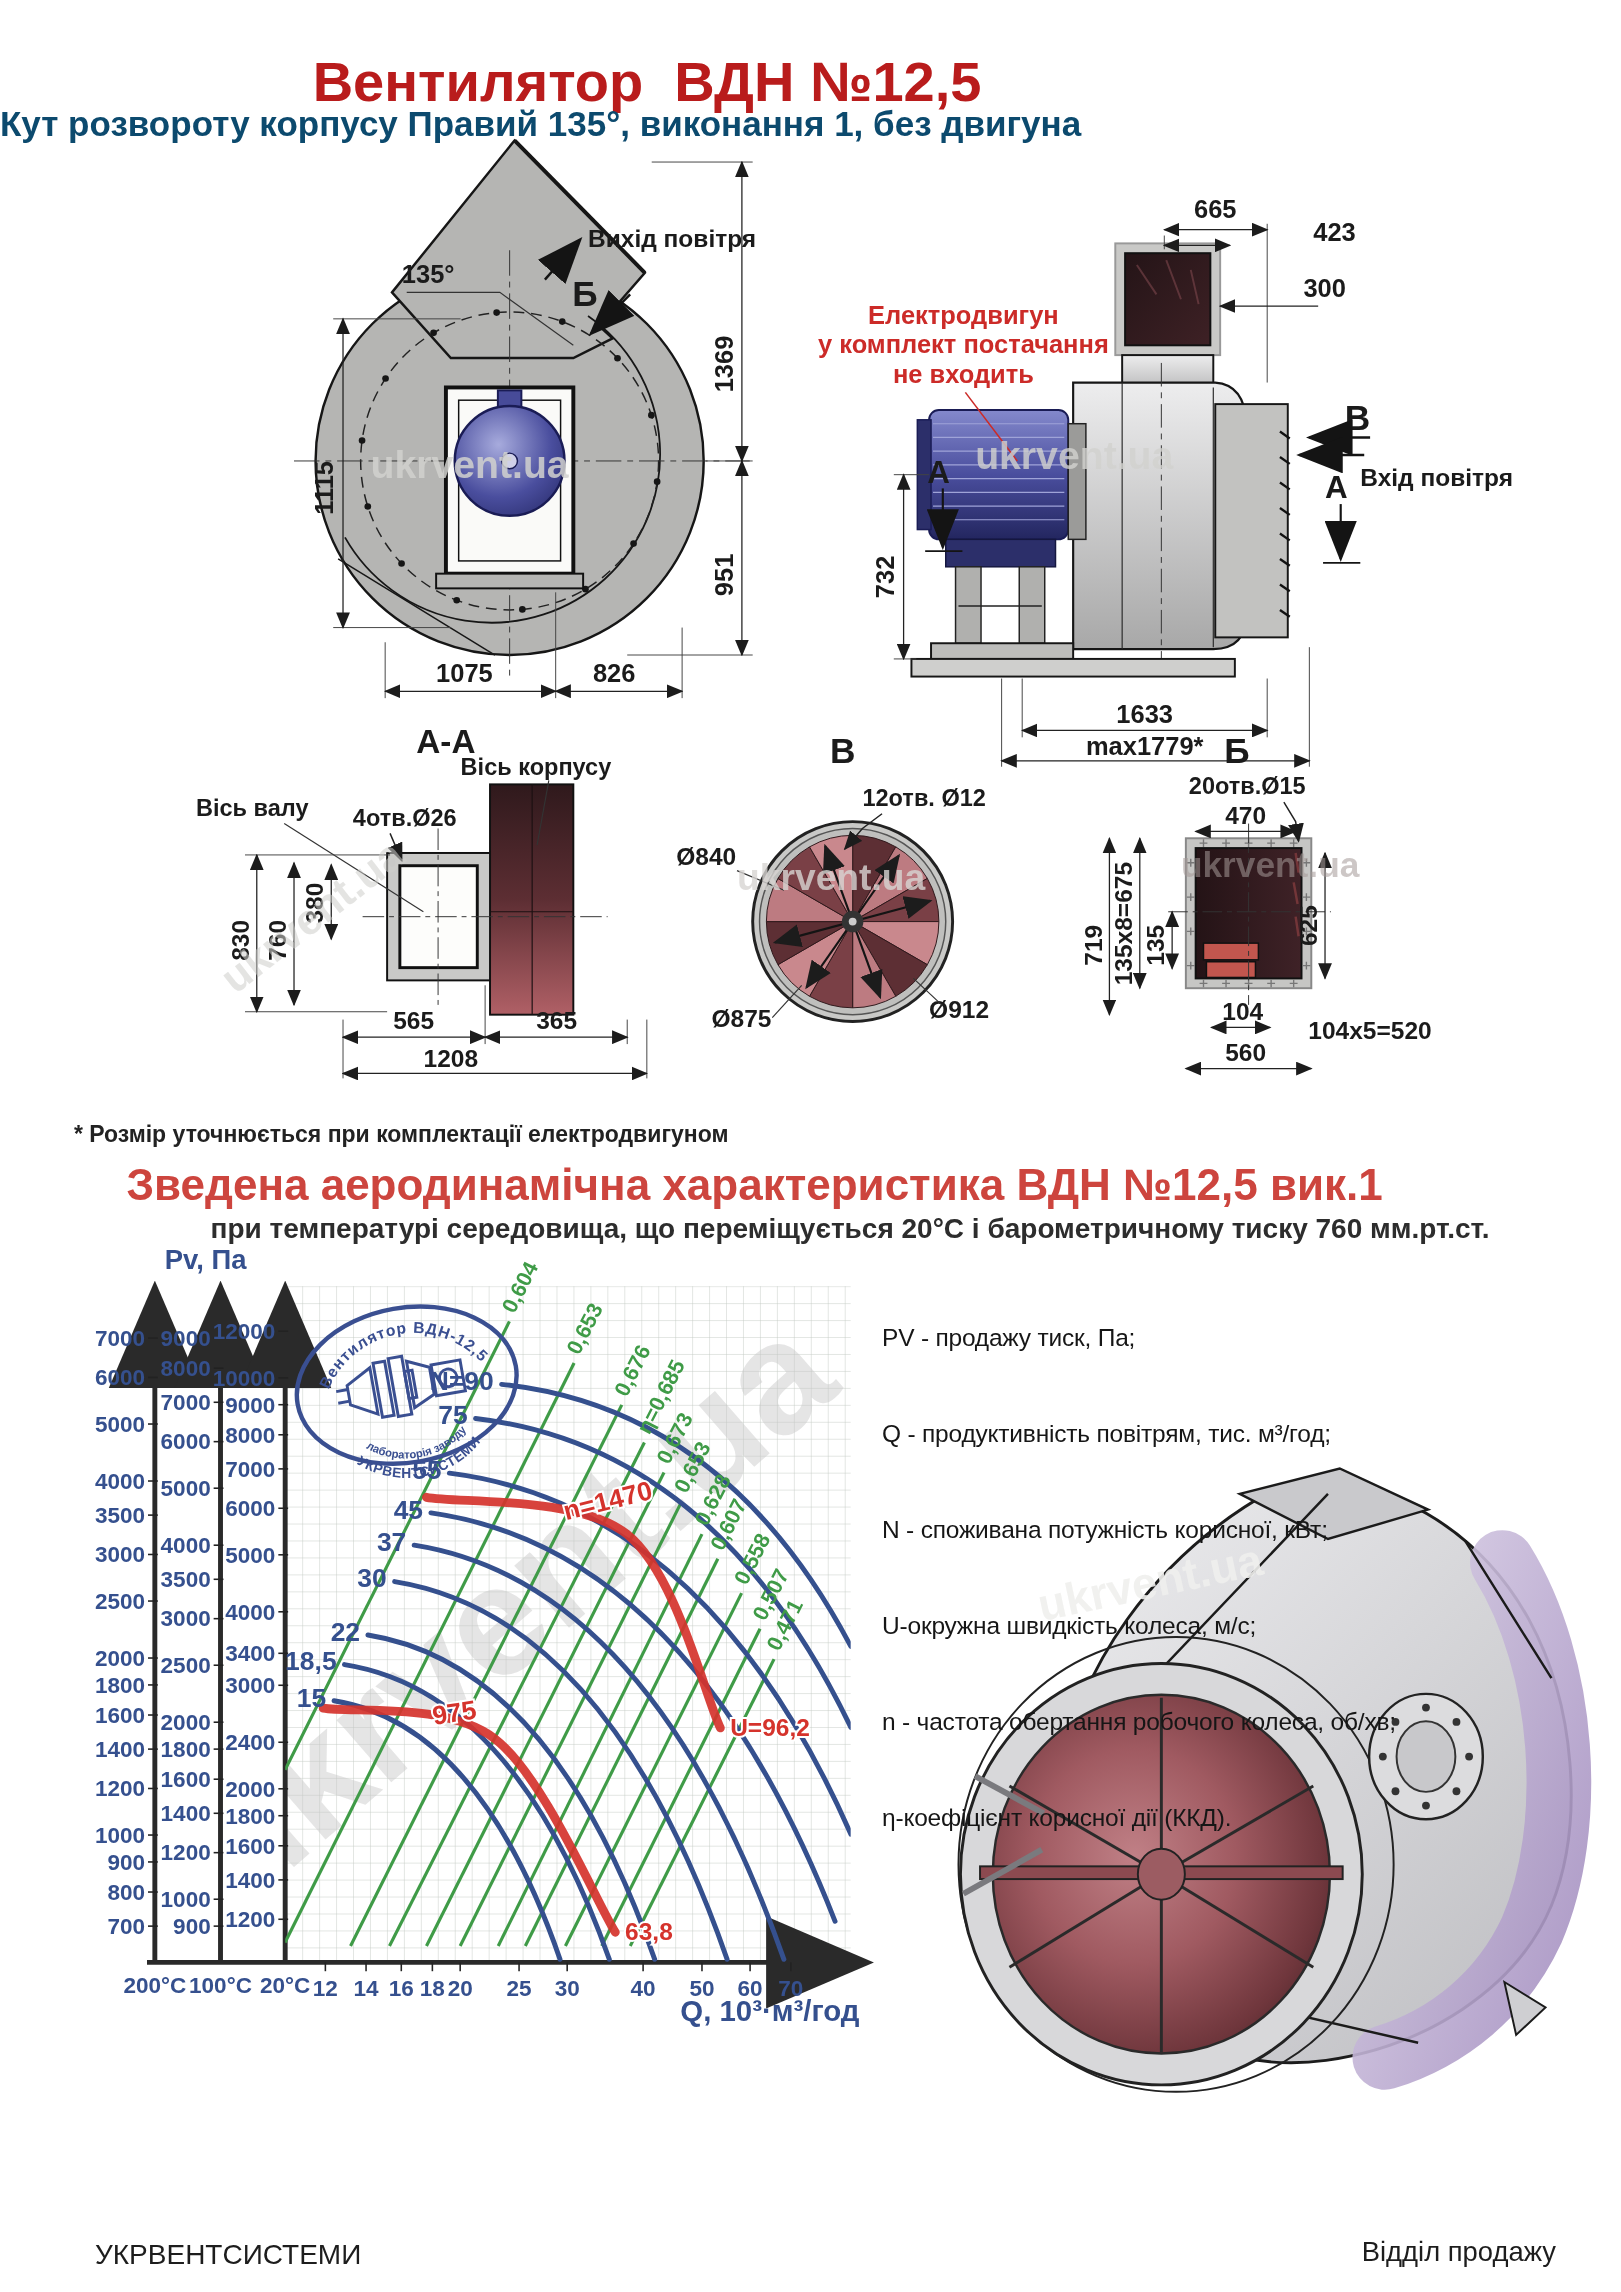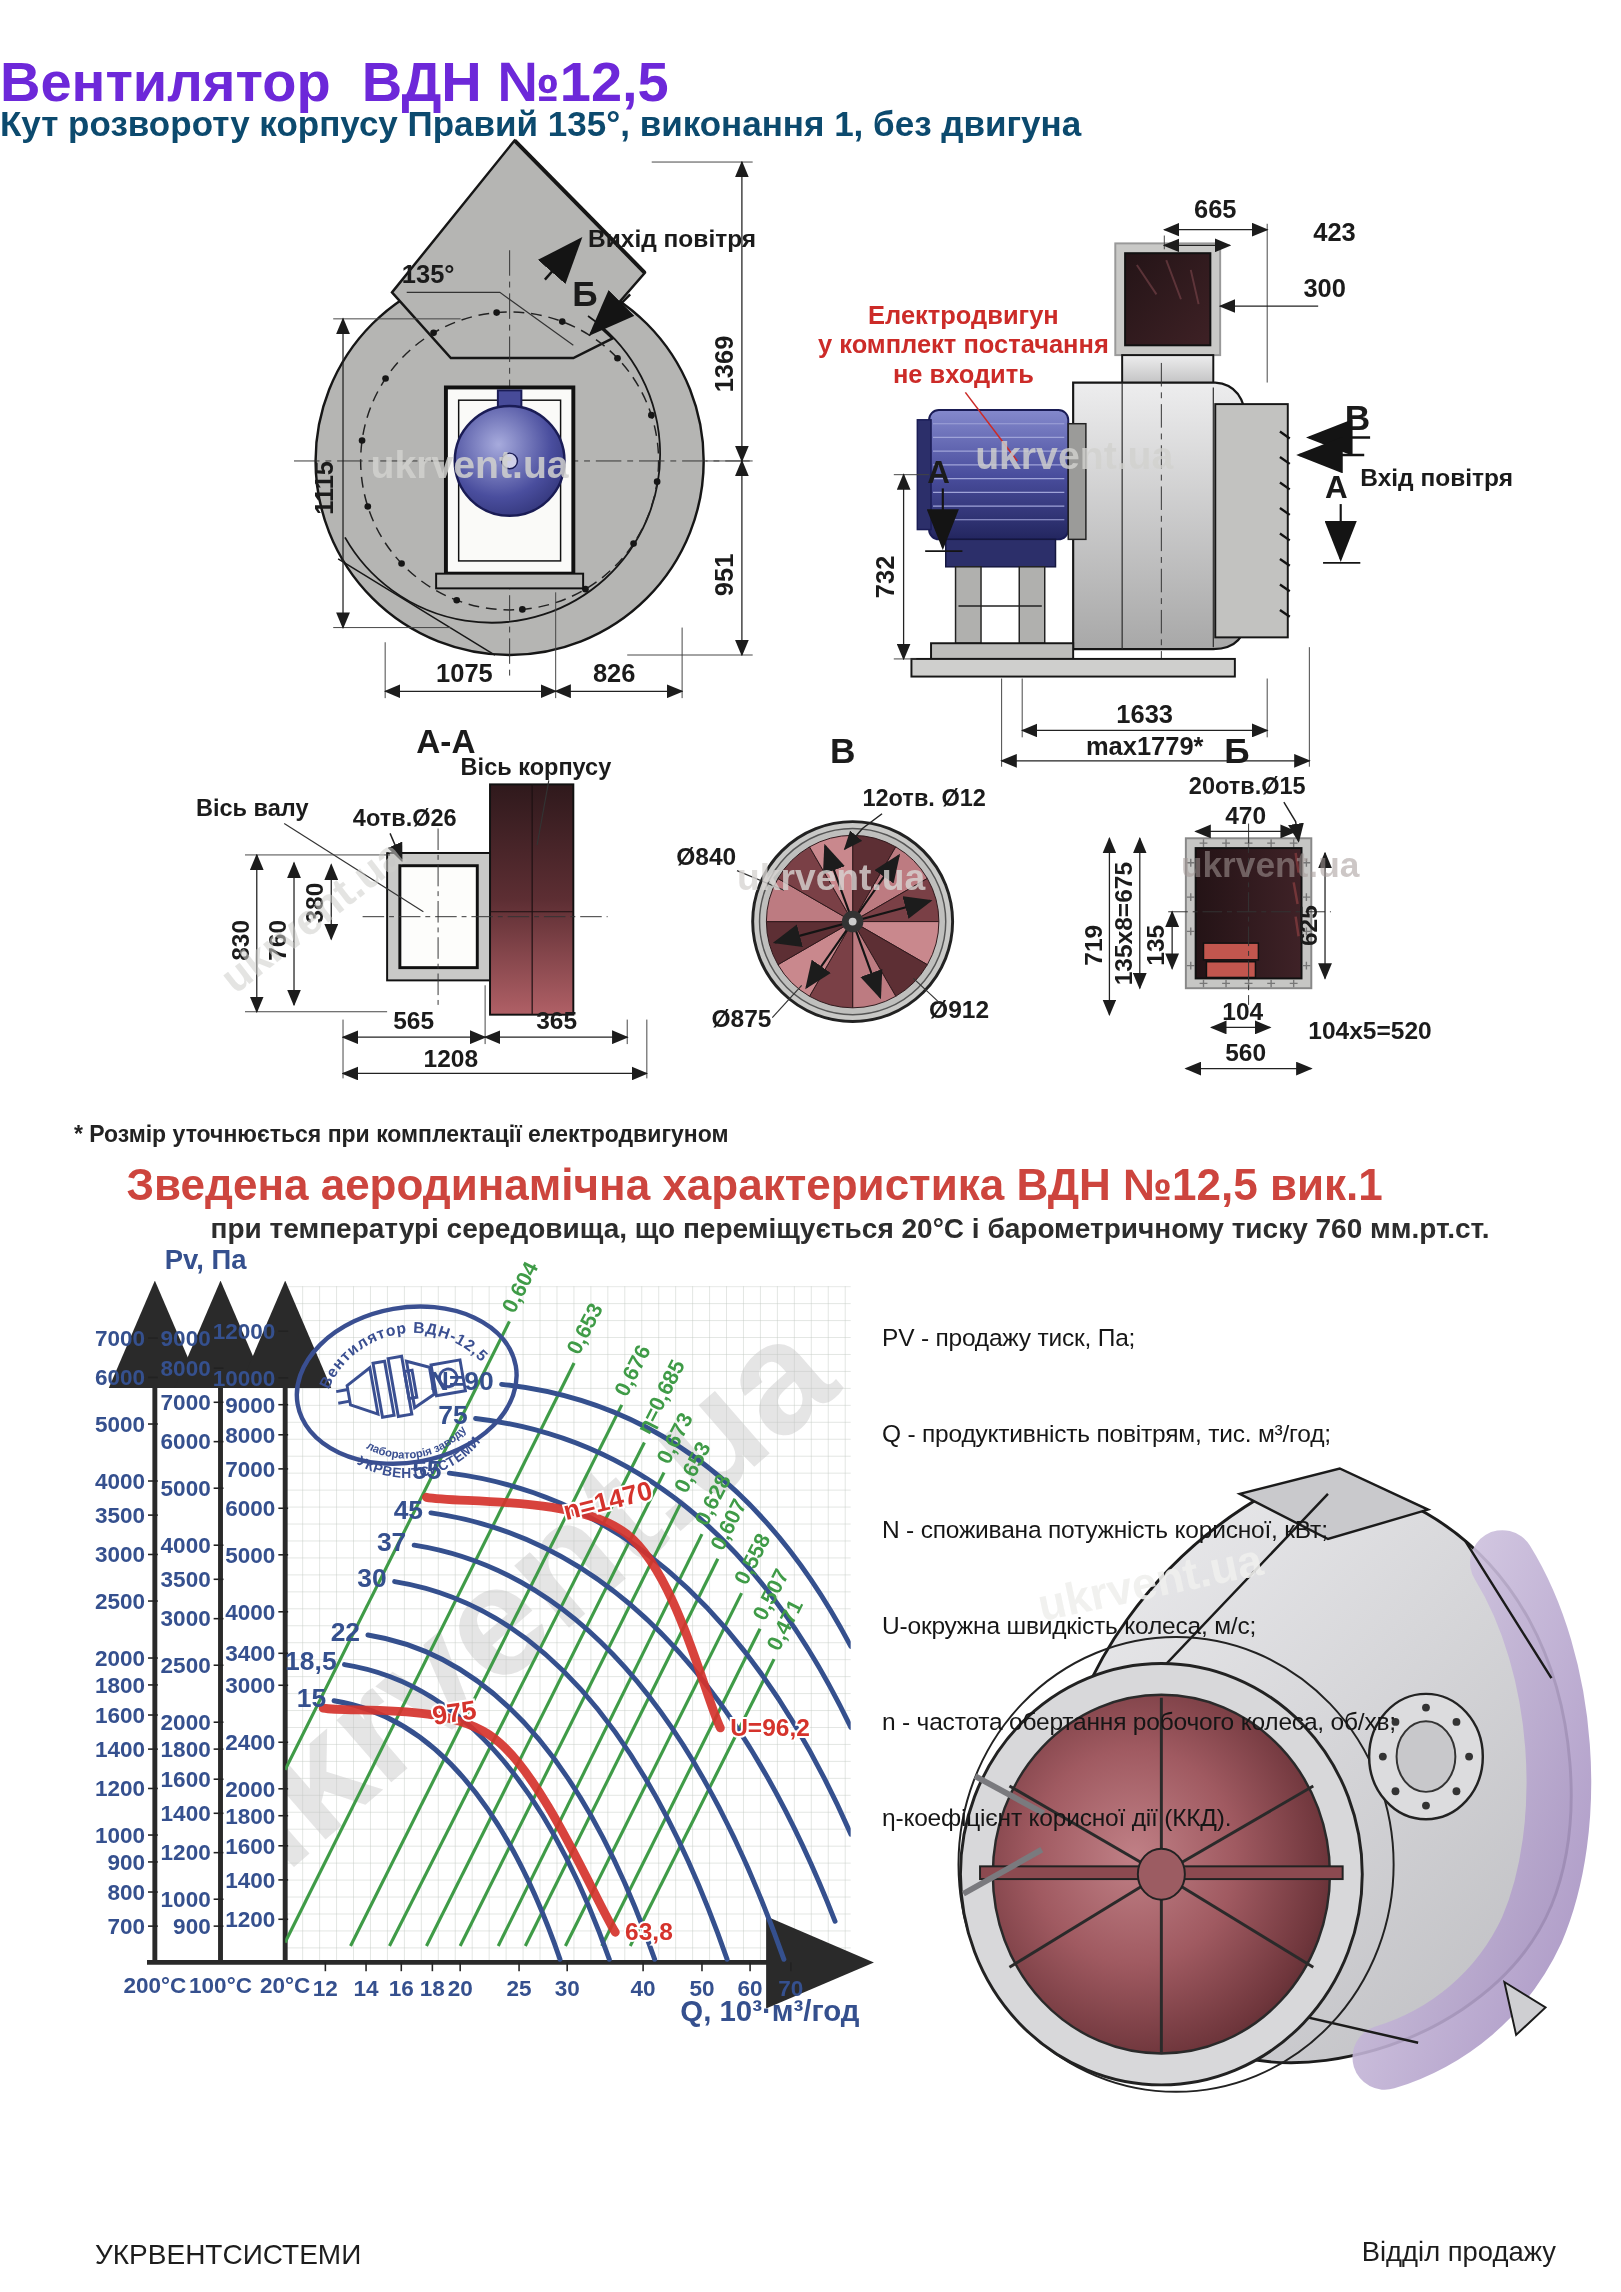--- a/index.html
+++ b/index.html
@@ -1,20 +1,20 @@
 <!DOCTYPE html>
 <html><head>
 <meta charset="utf-8">
 <style>
   html,body{margin:0;padding:0;background:#e8e8e8;}
   #page{position:relative;width:1621px;height:2293px;background:#ffffff;overflow:hidden;
         font-family:"Liberation Sans",sans-serif;}
   #art{position:absolute;left:0;top:0;}
   .ov{position:absolute;white-space:pre;}
-  .title{left:0;top:49px;width:1294px;text-align:left;font-size:56px;font-weight:bold;color:#6d28d9;}
+  .title{left:0;top:49px;width:1294px;text-align:center;font-size:56px;font-weight:bold;color:#b91c1c;}
   .subtitle{left:0;top:104px;width:1294px;text-align:left;font-size:35px;font-weight:bold;color:#0c4a6e;}
   .note{left:74px;top:1121px;font-size:23px;font-weight:bold;color:#222;}
   .chart-heading{left:19.6px;top:1160px;width:1470px;text-align:center;font-size:44px;font-weight:bold;color:#cd453e;}
   .chart-sub{left:19.6px;top:1213px;width:1470px;text-align:right;font-size:28px;font-weight:bold;color:#2d2d2d;}
   .legend{left:882px;top:1258px;width:706px;font-size:24.5px;line-height:32px;color:#161616;font-weight:500;letter-spacing:-0.2px;}
   .footL{left:95px;top:2152px;font-size:28px;line-height:41px;color:#1d1d1d;}
   .footR{right:65px;top:2152px;font-size:27.4px;line-height:40px;color:#1d1d1d;text-align:right;}
 </style>
 </head>
 <body>

